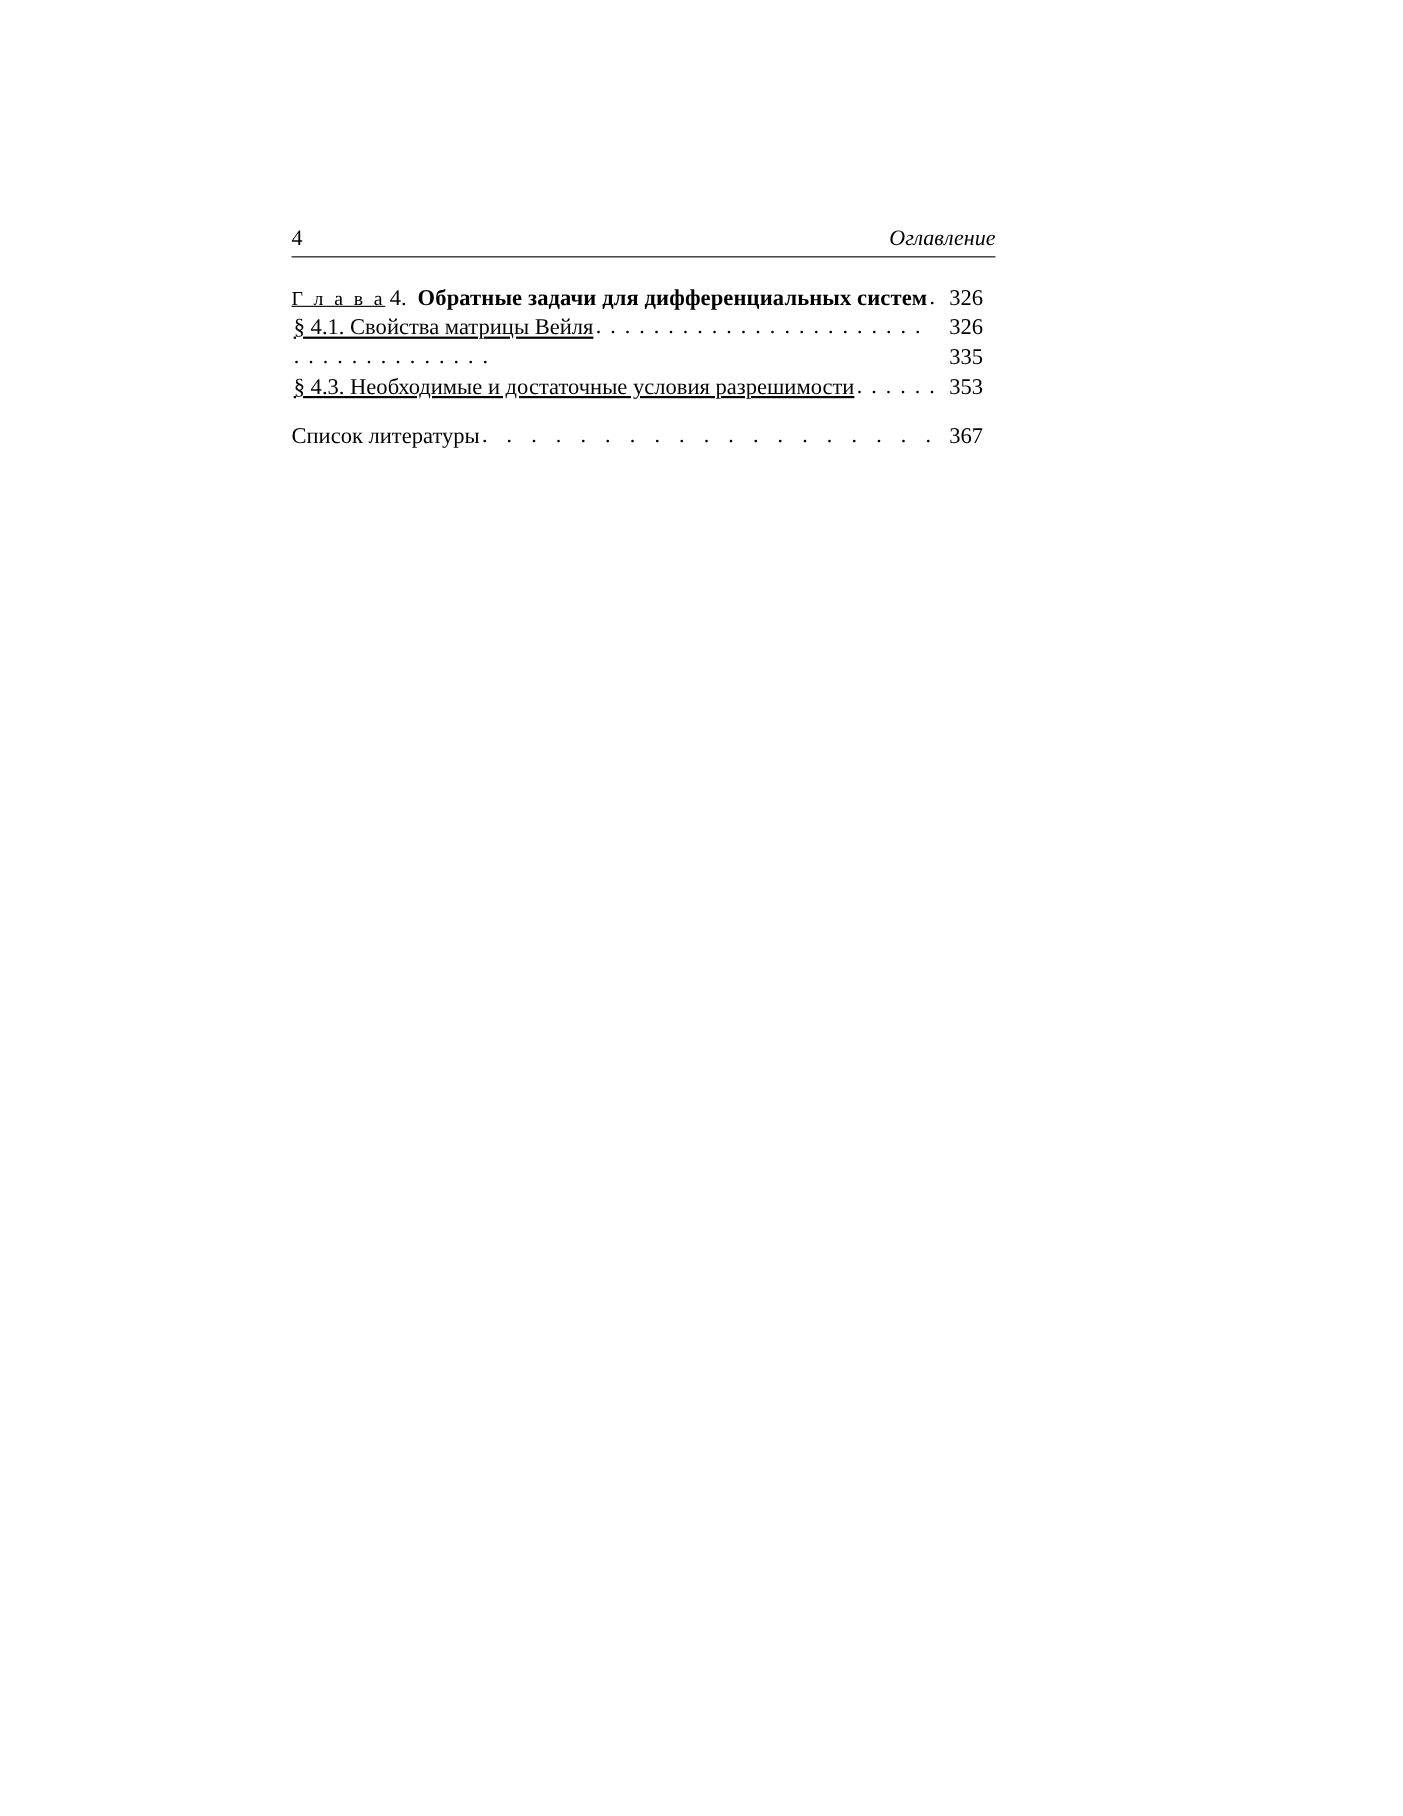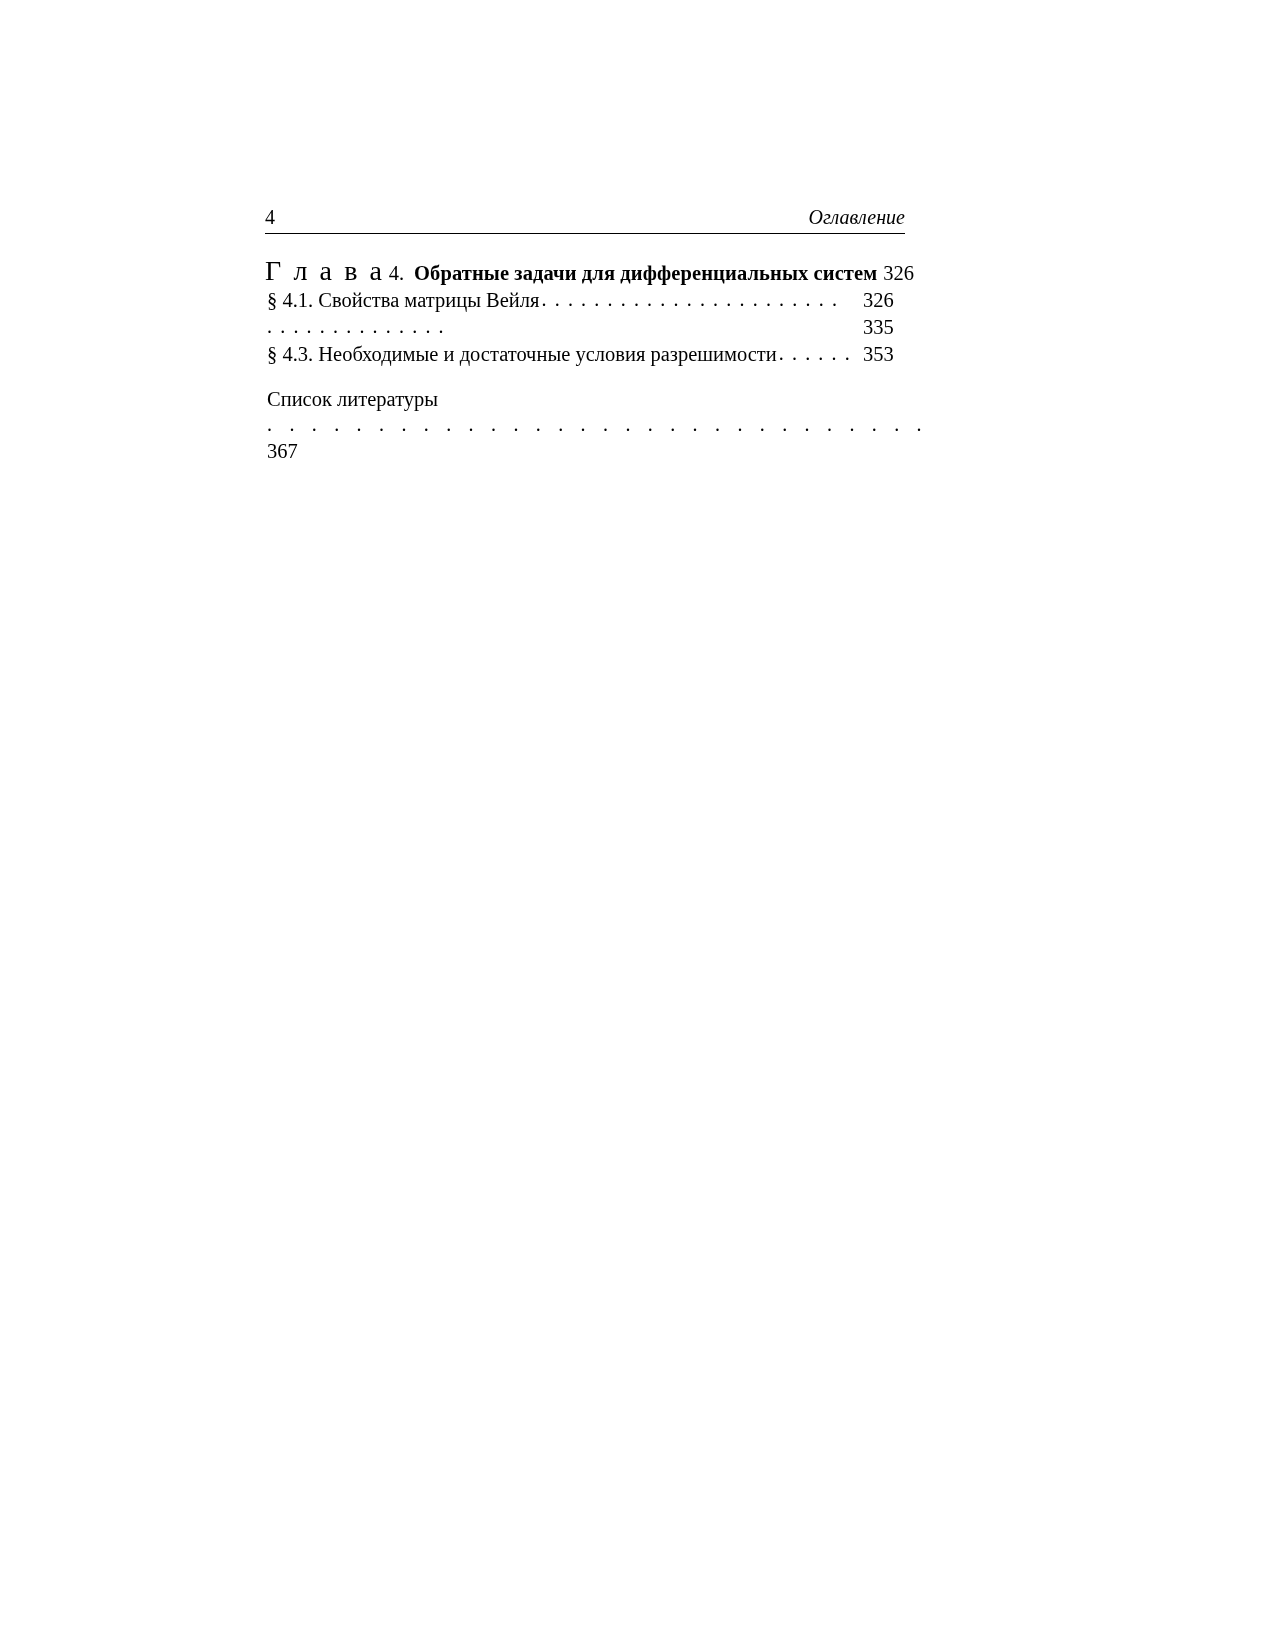--- a/index.html
+++ b/index.html
@@ -70,28 +70,28 @@
   .toc-row {
     display: flex;
     align-items: baseline;
     font-size: 20.5px;
     line-height: 26px;
     margin-bottom: 1px;
     white-space: nowrap;
   }
   .toc-row.gap-before {
     margin-top: 19px;
-    flex-direction: column;
   }
   .toc-label {
     flex: 0 0 auto;
   }
   .toc-label .chap-word {
     letter-spacing: 2.6px;
-    font-size: 28px;
+    font-size: 18px;
+    text-decoration: underline;
   }
   .toc-label .chap-num {
     margin-left: 4px;
     margin-right: 10px;
   }
   .toc-label .chap-title {
     font-weight: bold;
     letter-spacing: 0.1px;
   }
   .toc-leader {
@@ -111,20 +111,21 @@
   .toc-leader.wide {
     letter-spacing: 9px;
   }
   .toc-page {
     flex: 0 0 42px;
     text-align: left;
     font-size: 20.5px;
   }
   .sec-label {
     padding-left: 2px;
+    text-decoration: underline;
   }
 </style>
 </head>
 <body>
 
 <div class="page">
 
   <div class="running-head">
     <span class="folio">4</span>
     <span class="head-title">Оглавление</span>

